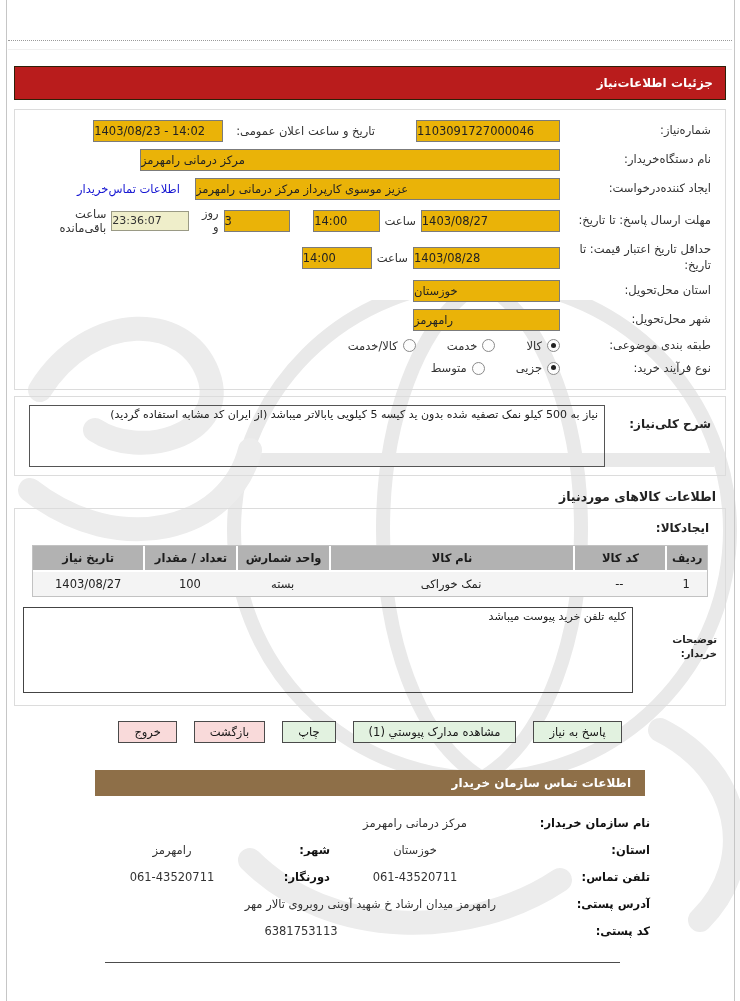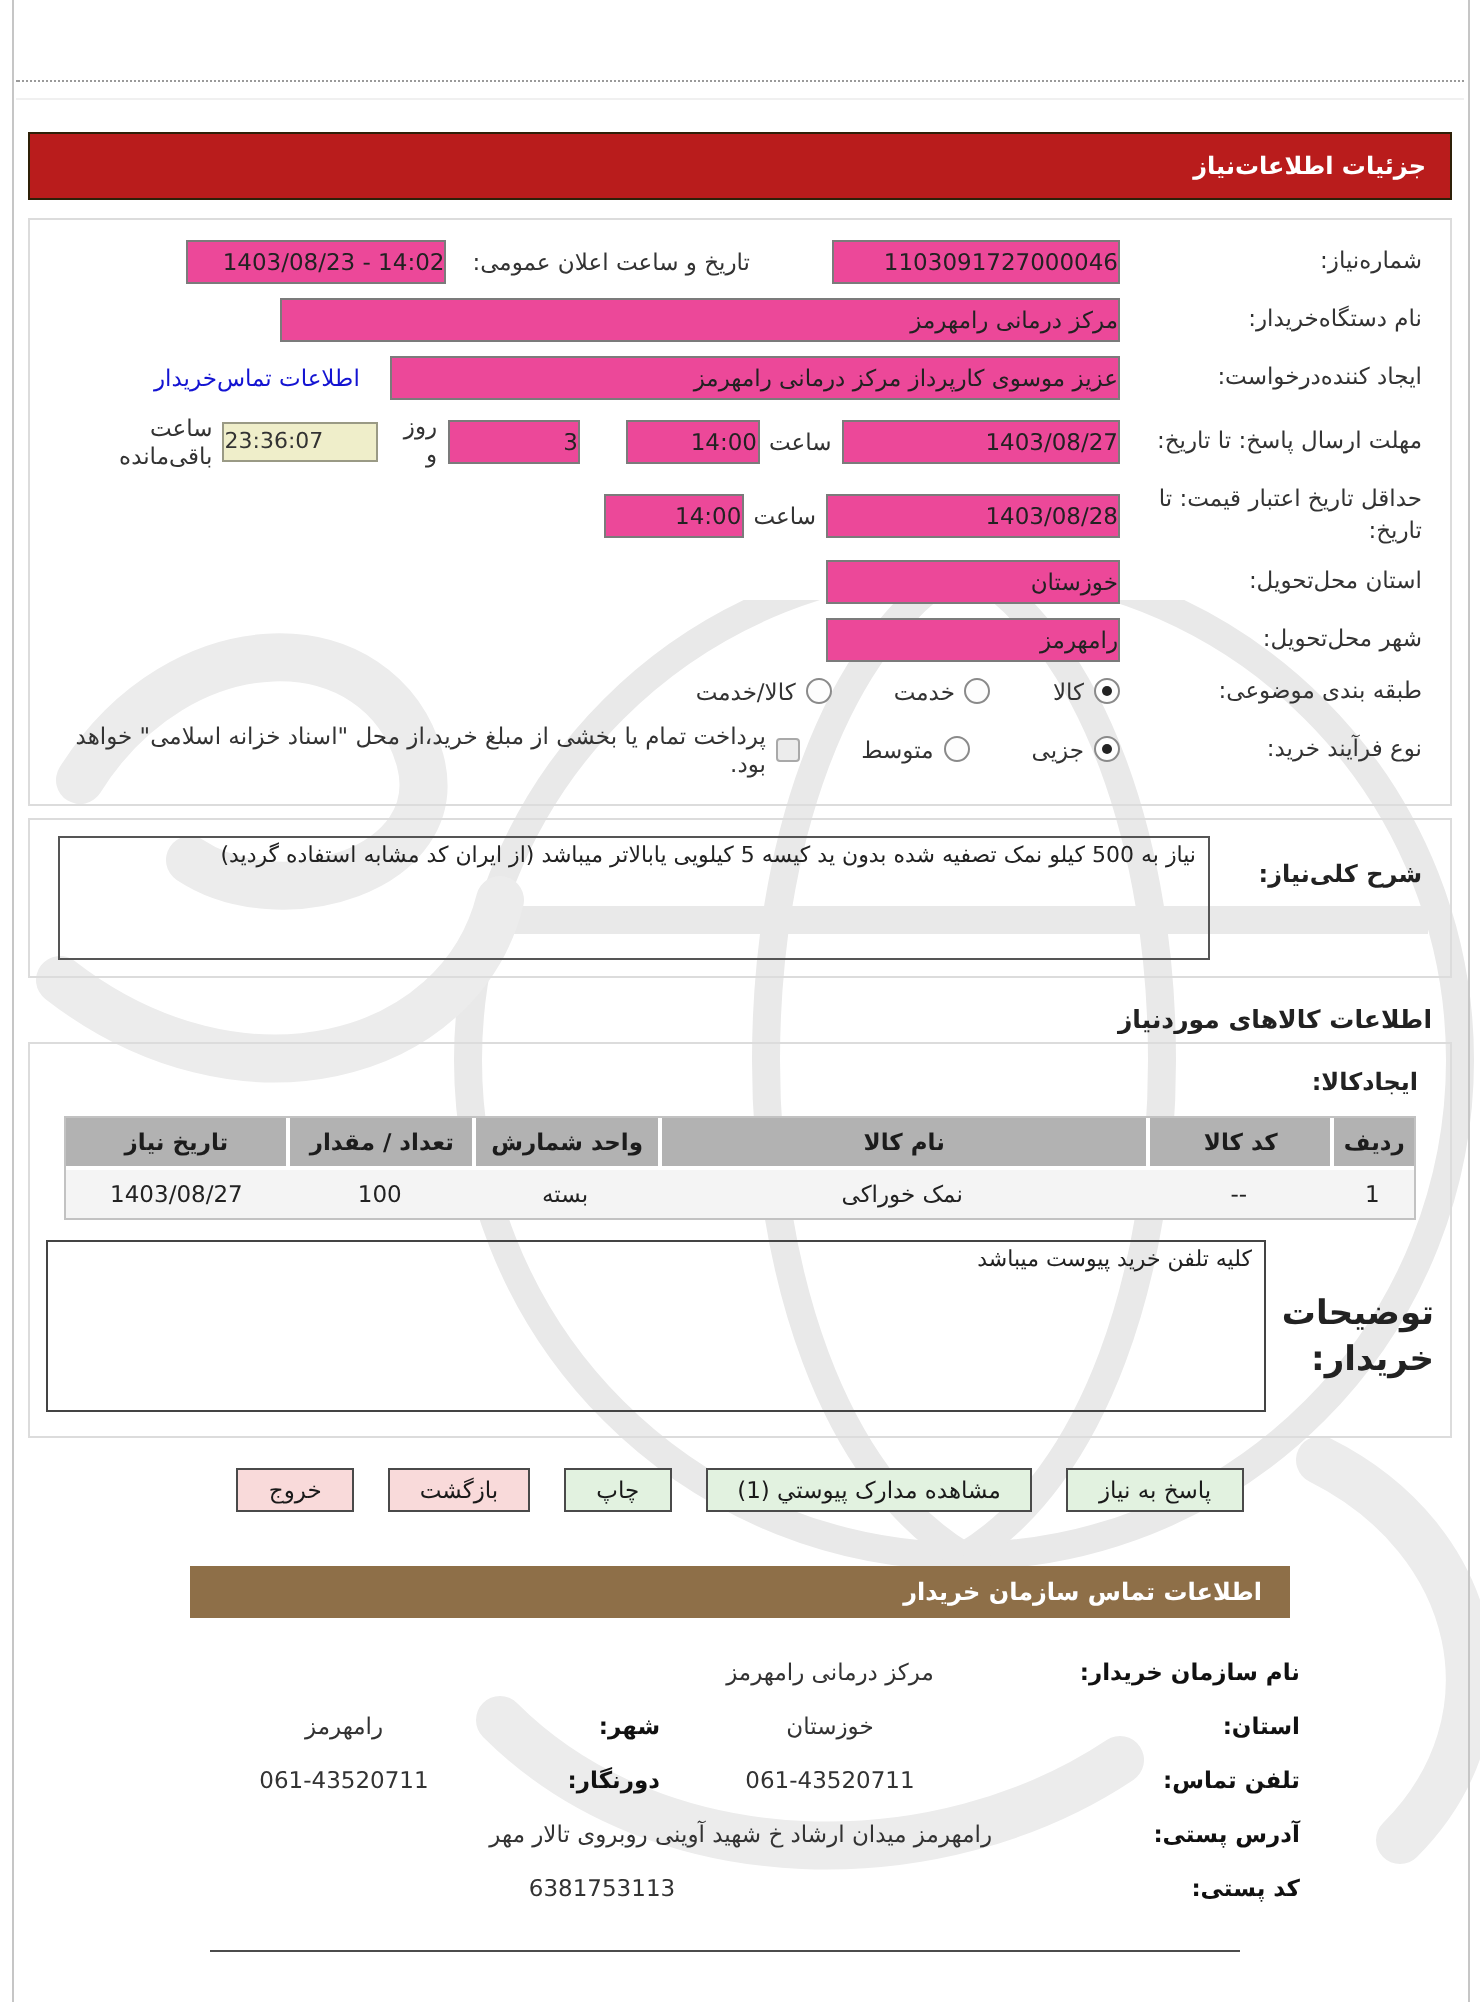--- a/index.html
+++ b/index.html
@@ -19,22 +19,22 @@
 
   .title-bar{
     margin:16px 14px 0;height:32px;line-height:32px;
     background:#b91c1c;border:1px solid #2e2008;
     color:#fff;font-size:12px;font-weight:bold;padding-right:12px;
   }
 
   .section{margin:9px 14px 0;border:1px solid #dcdcdc;padding:10px 14px 6px;background:transparent;}
   .frow{display:flex;align-items:center;margin-bottom:7px;gap:5px;}
   .lbl{width:146px;flex-shrink:0;font-size:11.5px;color:#333;line-height:1.35;}
-  .box{border:1px solid #7b7b7b;background:#ec4899;height:20px;line-height:20px;
-       text-align:right;font-size:11.5px;color:#222;overflow:hidden;white-space:nowrap;}
+  .box{border:1px solid #7b7b7b;background:#eab308;height:20px;line-height:20px;
+       text-align:left;font-size:11.5px;color:#222;overflow:hidden;white-space:nowrap;}
   .w140{width:142px}.w128{width:128px}.w145{width:145px}.w70{width:68px}
   .mini-lbl{font-size:11.5px;color:#333;}
   .ltr{direction:ltr;unicode-bidi:isolate;}
   .link{color:#1414d2;font-size:11.5px;margin-right:auto;margin-left:48px;cursor:pointer;}
   .countdown{background:#efeeca;border:1px solid #9a9a85;height:18px;line-height:18px;
        width:80px;font-size:11px;color:#333;}
   .days-lbl{width:26px;font-size:11.5px;line-height:1.2;}
   .spacer18{width:14px}
 
   .radio{display:inline-block;width:11px;height:11px;border:1px solid #8a8a8a;border-radius:50%;
@@ -61,21 +61,21 @@
         border:1px solid #c2c2c2;}
   table.items th{background:#b2b2b2;color:#1c1c1c;font-size:11.5px;font-weight:bold;
         padding:5px 3px;border-left:2px solid #fff;}
   table.items th:last-child{border-left:none;}
   table.items td{background:#f4f4f4;font-size:11.5px;color:#222;text-align:center;
         padding:5px 3px;border-top:2px solid #fff;}
   .col-row{width:34px}.col-code{width:90px}.col-name{width:256px}
   .col-unit{width:88px}.col-qty{width:90px}.col-date{width:108px}
 
   .notes-row{display:flex;gap:6px;margin:2px 0 0;}
-  .notes-lbl{width:78px;flex-shrink:0;font-size:17px;font-weight:bold;color:#222;padding-top:26px;line-height:1.4;}
+  .notes-lbl{width:78px;flex-shrink:0;font-size:10px;font-weight:bold;color:#222;padding-top:26px;line-height:1.4;}
   .notes-box{flex:1;border:1px solid #444;height:80px;font-size:11px;color:#222;
         padding:2px 6px;text-align:right;background:transparent;}
 
   .btn-row{display:flex;justify-content:center;gap:17px;margin:15px 0 0;}
   .btn{border:1px solid #4a4a4a;font-size:11.5px;color:#1a1a1a;padding:3px 15px;
         background:#e2f2e0;cursor:pointer;font-family:inherit;white-space:nowrap;}
   .btn.pink{background:#f9dada;}
 
   .contact-bar{width:536px;margin:27px auto 0;height:26px;line-height:26px;
         background:#8e6f48;color:#fff;font-size:12px;font-weight:bold;padding-right:14px;}
@@ -182,24 +182,20 @@
 
     <div class="frow">
       <div class="lbl">نوع فرآیند خرید:</div>
       <span class="opt">
         <span class="radio checked"></span>
         <span>جزیی</span>
       </span>
       <span class="opt">
         <span class="radio"></span>
         <span>متوسط</span>
-      </span>
-      <span class="opt" style="margin-left:0">
-        <span class="checkbox"></span>
-        <span class="chk-lbl">پرداخت تمام یا بخشی از مبلغ خرید،از محل "اسناد خزانه اسلامی" خواهد بود.</span>
       </span>
     </div>
   </div>
 
   <div class="desc-section">
     <div class="desc-lbl">شرح کلی‌نیاز:</div>
     <div class="bigbox">نیاز به 500 کیلو نمک تصفیه شده بدون ید کیسه 5 کیلویی یابالاتر میباشد (از ایران کد مشابه استفاده گردید)</div>
   </div>
 
   <div class="goods-title">اطلاعات  کالاهای موردنیاز</div>

